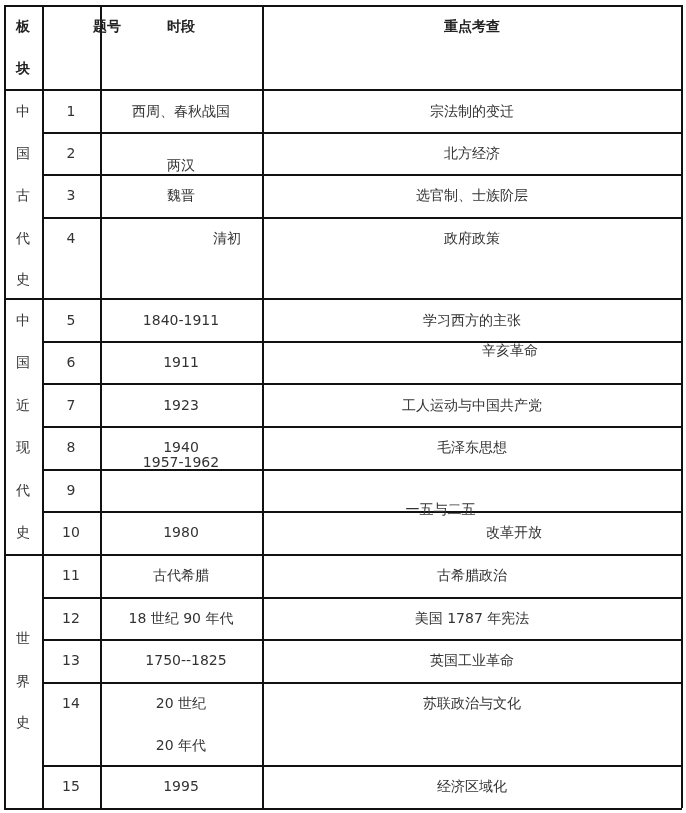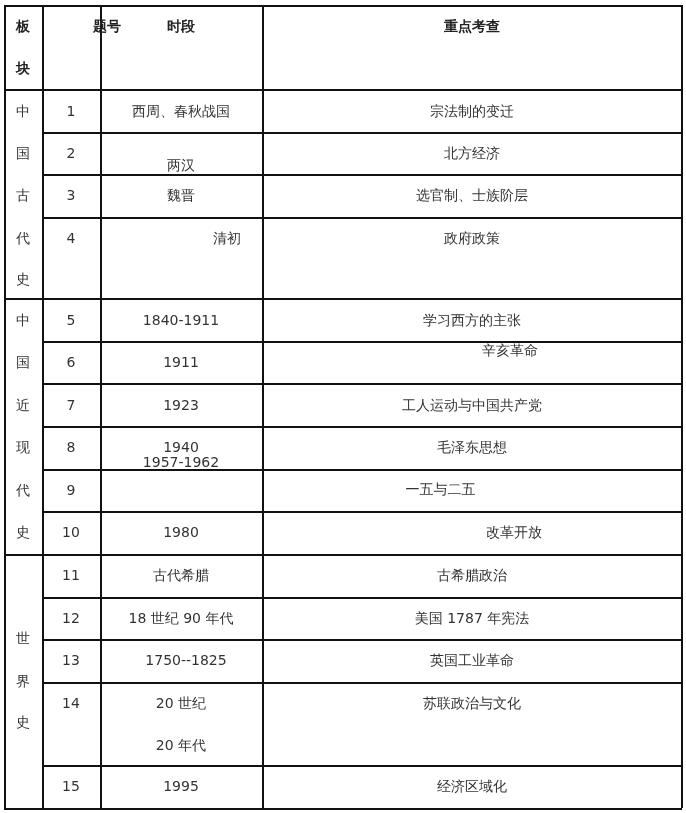--- a/index.html
+++ b/index.html
@@ -90,21 +90,21 @@
   <span class="t c" style="left:42px;width:58px;top:395px;">7</span>
   <span class="t c" style="left:100px;width:162px;top:395px;">1923</span>
   <span class="t c" style="left:262px;width:420px;top:395px;">工人运动与中国共产党</span>
 
   <span class="t c" style="left:42px;width:58px;top:437px;">8</span>
   <span class="t c" style="left:100px;width:162px;top:437px;">1940</span>
   <span class="t c" style="left:262px;width:420px;top:437px;">毛泽东思想</span>
 
   <span class="t c" style="left:42px;width:58px;top:480px;">9</span>
   <span class="t c" style="left:100px;width:162px;top:452px;">1957-1962</span>
-  <span class="t c" style="left:262px;width:357px;top:480px;font-family:Liberation Serif, serif;">一五与二五</span>
+  <span class="t c" style="left:262px;width:357px;top:499px;">一五与二五</span>
 
   <span class="t c" style="left:42px;width:58px;top:522px;">10</span>
   <span class="t c" style="left:100px;width:162px;top:522px;">1980</span>
   <span class="t c" style="left:262px;width:504px;top:522px;">改革开放</span>
 
   <span class="t c" style="left:42px;width:58px;top:565px;">11</span>
   <span class="t c" style="left:100px;width:162px;top:565px;">古代希腊</span>
   <span class="t c" style="left:262px;width:420px;top:565px;">古希腊政治</span>
 
   <span class="t c" style="left:42px;width:58px;top:608px;">12</span>

